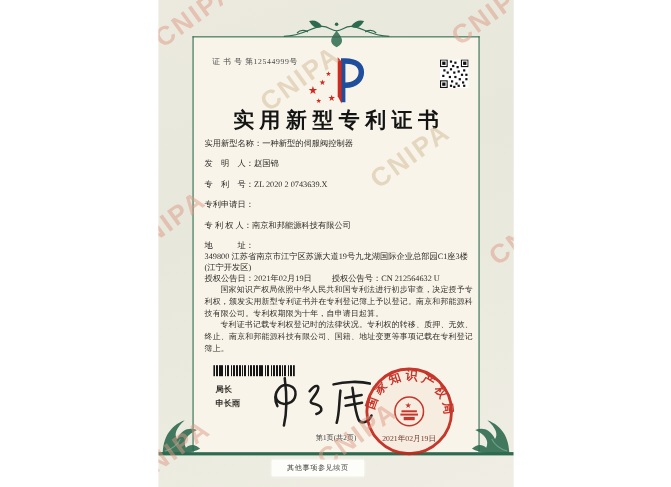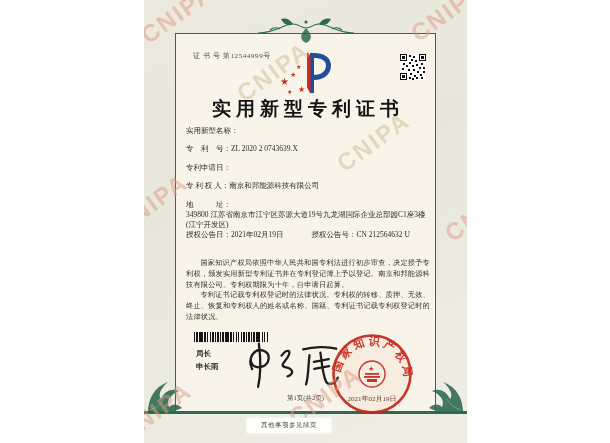--- a/index.html
+++ b/index.html
@@ -28,21 +28,21 @@
   .logo { position:absolute; left:103px; top:16px; width:56px; height:46px; }
   .qr { position:absolute; left:224px; top:20px; width:26px; height:26px; }
   .title { position:absolute; left:0; top:62px; width:100%; text-align:center; font-size:19px; font-weight:700;
            color:#141414; letter-spacing:5px; padding-left:5px; }
 
   .fields { position:absolute; left:10px; top:92px; width:244px; font-size:7.5px; color:#2e2b28; }
   .field-row { display:flex; min-height:18.4px; align-items:flex-start; line-height:1.35; }
   .field-row .lbl { white-space:pre; flex:0 0 auto; }
   .field-row .val { flex:1 1 auto; }
   .field-row.addr { min-height:24px;flex-direction:column; }
-  .grant-row { display:flex; gap:28px; min-height:18px; line-height:1.35; }
+  .grant-row { display:flex; gap:18px; min-height:18px; line-height:1.35; }
 
   .paragraphs { position:absolute; left:10px; top:224px; width:244px; font-size:7.2px; line-height:1.5;
                 color:#332f2b; text-align:justify; }
   .paragraphs p { text-indent:2em; letter-spacing:0.2px; }
 
   .barcode { position:absolute; left:18px; top:298px; width:74px; height:10px;
              background:repeating-linear-gradient(90deg,#161616 0px,#161616 1.3px,transparent 1.3px,transparent 2.1px,#161616 2.1px,#161616 3.9px,transparent 3.9px,transparent 5.2px); }
 
   .signer { position:absolute; left:20px; top:314px; font-size:7.5px; color:#2e2b28; line-height:1.7;font-weight:bold; }
   .signature { position:absolute; left:58px; top:303px; width:118px; height:56px; transform:rotate(-3deg); }
@@ -143,20 +143,25 @@
             <rect x="21" y="23" width="2" height="2"></rect>
             <rect x="12" y="24" width="2" height="2"></rect>
         </g>
       </svg>
 
       <div class="title">实用新型专利证书</div>
 
       <div class="fields">
         <div class="field-row">
           <span class="lbl">实用新型名称：</span>
+          <span class="val">一种新型的伺服阀控制器</span>
+        </div>
+        <div class="field-row">
+          <span class="lbl">发　明　人：</span>
+          <span class="val">赵国锦</span>
         </div>
         <div class="field-row">
           <span class="lbl">专　利　号：</span>
           <span class="val">ZL 2020 2 0743639.X</span>
         </div>
         <div class="field-row">
           <span class="lbl">专利申请日：</span>
         </div>
         <div class="field-row">
           <span class="lbl">专 利 权 人：</span>
@@ -171,21 +176,21 @@
             <span>授权公告日：</span><span>2021年02月19日</span>
           </span>
           <span>
             <span>授权公告号：</span><span>CN 212564632 U</span>
           </span>
         </div>
       </div>
 
       <div class="paragraphs">
         <p>国家知识产权局依照中华人民共和国专利法进行初步审查，决定授予专利权，颁发实用新型专利证书并在专利登记簿上予以登记。南京和邦能源科技有限公司。专利权期限为十年，自申请日起算。</p>
-        <p>专利证书记载专利权登记时的法律状况。专利权的转移、质押、无效、终止、恢复和专利权人的姓名或名称、国籍、专利证书记载专利权登记时的法律状况。</p>
+        <p>专利证书记载专利权登记时的法律状况。专利权的转移、质押、无效、终止、南京和邦能源科技有限公司、国籍、地址变更等事项记载在专利登记簿上。</p>
       </div>
 
       <div class="barcode"></div>
 
       <div class="signer">
         <div>局长</div>
         <div>申长雨</div>
       </div>
 
       <svg class="signature" viewBox="0 0 118 56">

